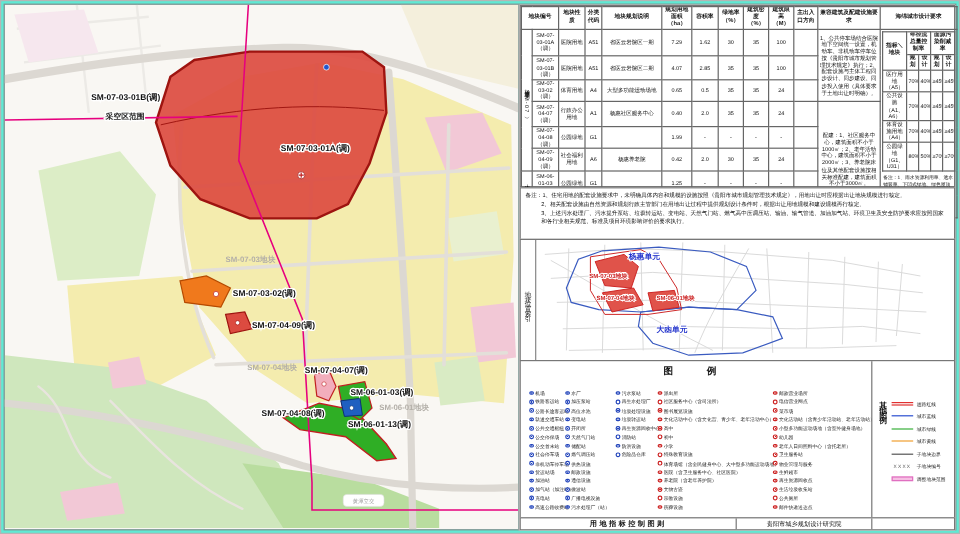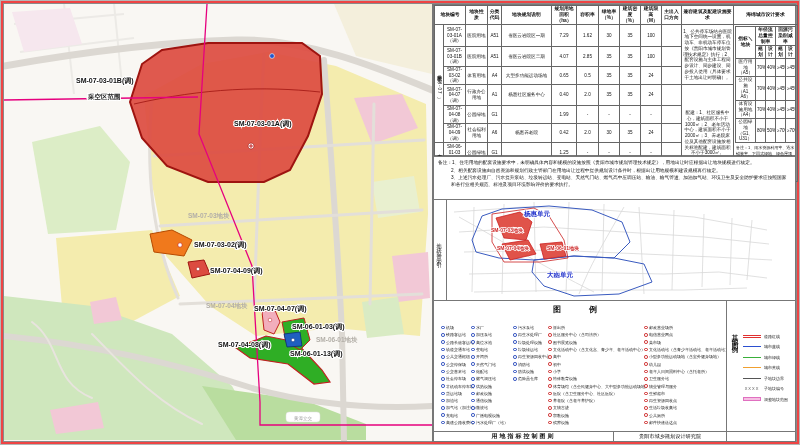--- a/index.html
+++ b/index.html
@@ -1,16 +1,16 @@
 <!DOCTYPE html>
 <html><head>
 <meta charset="utf-8">
 <style>
   html,body{margin:0;padding:0;background:#e8e8e8;font-family:"Liberation Sans","DejaVu Sans",sans-serif;}
-  .sheet{position:relative;width:800px;height:445px;background:#ef4444;border:1px solid #b5b5b5;box-sizing:border-box;overflow:hidden;}
+  .sheet{position:relative;width:800px;height:445px;background:#5eead4;border:1px solid #b5b5b5;box-sizing:border-box;overflow:hidden;}
   .frame{position:absolute;left:2px;top:2px;right:2px;bottom:2px;border:1px solid #8a8a8a;pointer-events:none;}
   .map-wrap{position:absolute;left:3px;top:3px;width:428px;height:437px;}
   .right{position:absolute;left:431px;top:3px;width:364px;height:438px;background:#fff;border-left:1px solid #777;box-sizing:border-box;}
   .sec{position:absolute;left:0;width:363px;border:1px solid #777;box-sizing:border-box;background:#fff;}
   
   table.main{border-collapse:collapse;table-layout:fixed;width:363px;}
   table.main th,table.main td{border:1px solid #666;padding:0 1px;font-size:4.6px;line-height:1.25;text-align:center;vertical-align:middle;overflow:hidden;color:#111;}
   table.main th{font-weight:bold;font-size:4.8px;}
   td.vcell{writing-mode:vertical-rl;text-orientation:mixed;font-size:4.2px;letter-spacing:1px;padding:1px 0;}
   td.lft{text-align:left;vertical-align:top;font-size:4px;line-height:1.35;padding:1px 2px;}

